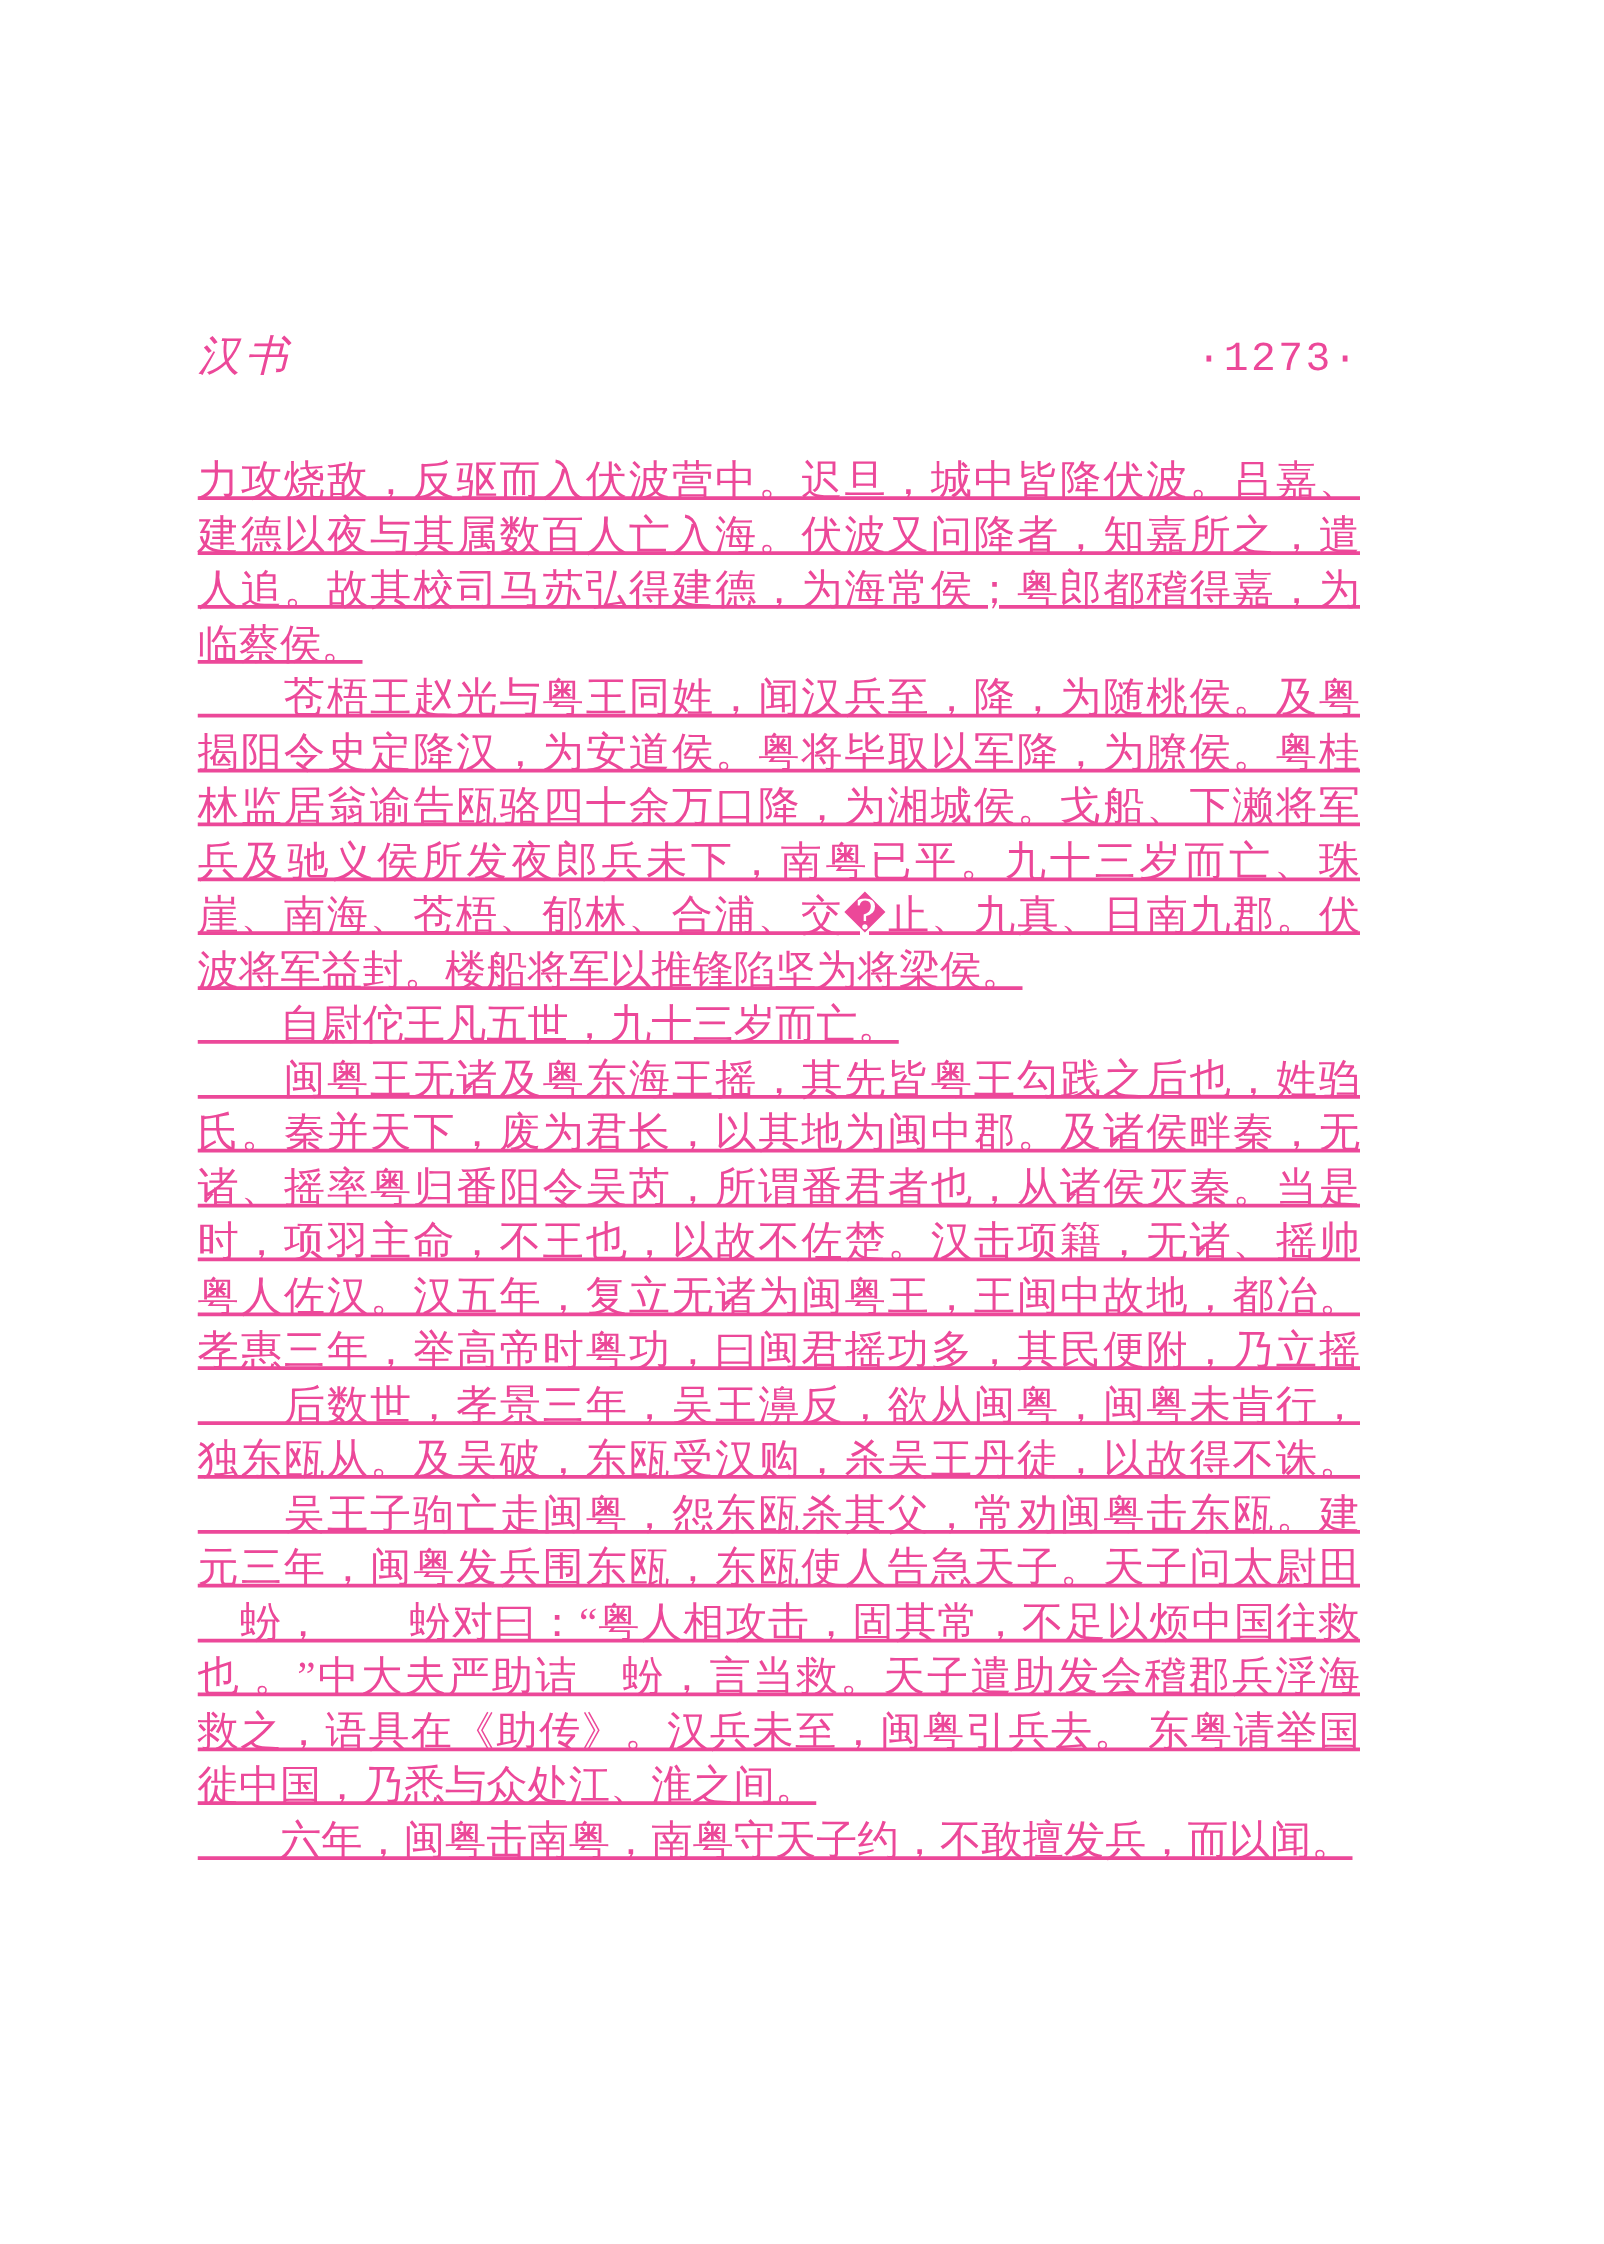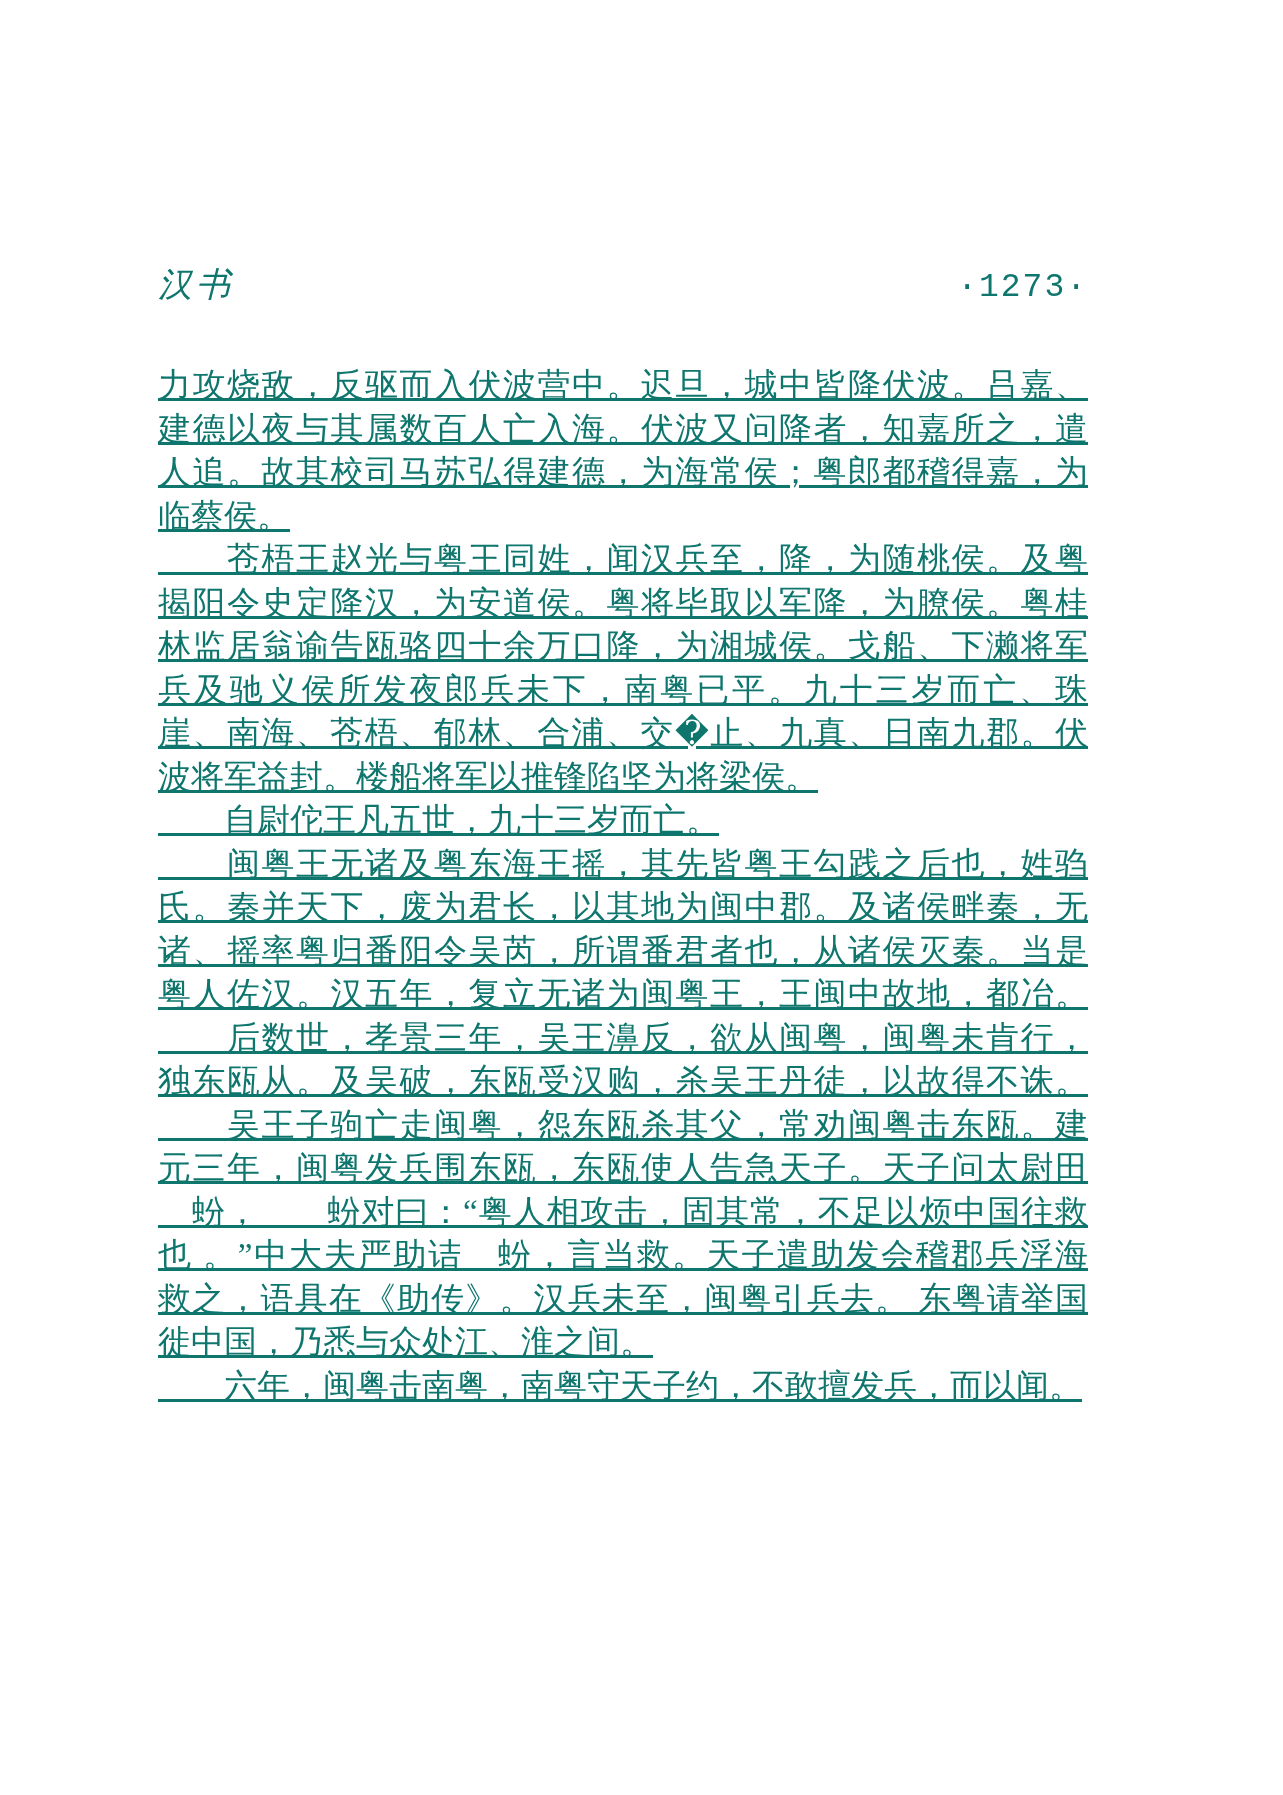--- a/index.html
+++ b/index.html
@@ -1,21 +1,21 @@
 <!DOCTYPE html>
 <html lang="zh"><head>
 <meta charset="utf-8">
 <style>
   html, body { margin: 0; padding: 0; background: #ffffff; }
   .page {
     position: relative;
     width: 1283px;
     height: 1795px;
     background: #ffffff;
-    color: #0f766e;
+    color: #ec4899;
     font-family: "Liberation Serif", "DejaVu Serif", serif;
     overflow: hidden;
   }
   .content {
     position: absolute;
     left: 158px;
     top: 262px;
     width: 930px;
   }
   .page-header {
@@ -71,21 +71,23 @@
         <div class="line full">　　苍梧王赵光与粤王同姓，闻汉兵至，降，为随桃侯。及粤</div>
         <div class="line full">揭阳令史定降汉，为安道侯。粤将毕取以军降，为膫侯。粤桂</div>
         <div class="line full">林监居翁谕告瓯骆四十余万口降，为湘城侯。戈船、下濑将军</div>
         <div class="line full">兵及驰义侯所发夜郎兵未下，南粤已平。九十三岁而亡、珠</div>
         <div class="line full">崖、南海、苍梧、郁林、合浦、交�止、九真、日南九郡。伏</div>
         <div class="line end">波将军益封。楼船将军以推锋陷坚为将梁侯。</div>
         <div class="line end">　　自尉佗王凡五世，九十三岁而亡。</div>
         <div class="line full">　　闽粤王无诸及粤东海王摇，其先皆粤王勾践之后也，姓驺</div>
         <div class="line full">氏。秦并天下，废为君长，以其地为闽中郡。及诸侯畔秦，无</div>
         <div class="line full">诸、摇率粤归番阳令吴芮，所谓番君者也，从诸侯灭秦。当是</div>
+        <div class="line full">时，项羽主命，不王也，以故不佐楚。汉击项籍，无诸、摇帅</div>
         <div class="line full">粤人佐汉。汉五年，复立无诸为闽粤王，王闽中故地，都冶。</div>
+        <div class="line full">孝惠三年，举高帝时粤功，曰闽君摇功多，其民便附，乃立摇</div>
         <div class="line full">　　后数世，孝景三年，吴王濞反，欲从闽粤，闽粤未肯行，</div>
         <div class="line full">独东瓯从。及吴破，东瓯受汉购，杀吴王丹徒，以故得不诛。</div>
         <div class="line full">　　吴王子驹亡走闽粤，怨东瓯杀其父，常劝闽粤击东瓯。建</div>
         <div class="line full">元三年，闽粤发兵围东瓯，东瓯使人告急天子。天子问太尉田</div>
         <div class="line full">　蚡，　　蚡对曰：“粤人相攻击，固其常，不足以烦中国往救</div>
         <div class="line full">也 。”中大夫严助诘　蚡，言当救。天子遣助发会稽郡兵浮海</div>
         <div class="line full">救之，语具在《助传》。汉兵未至，闽粤引兵去。 东粤请举国</div>
         <div class="line end">徙中国，乃悉与众处江、淮之间。</div>
         <div class="line end">　　六年，闽粤击南粤，南粤守天子约，不敢擅发兵，而以闻。</div>
       </div>

